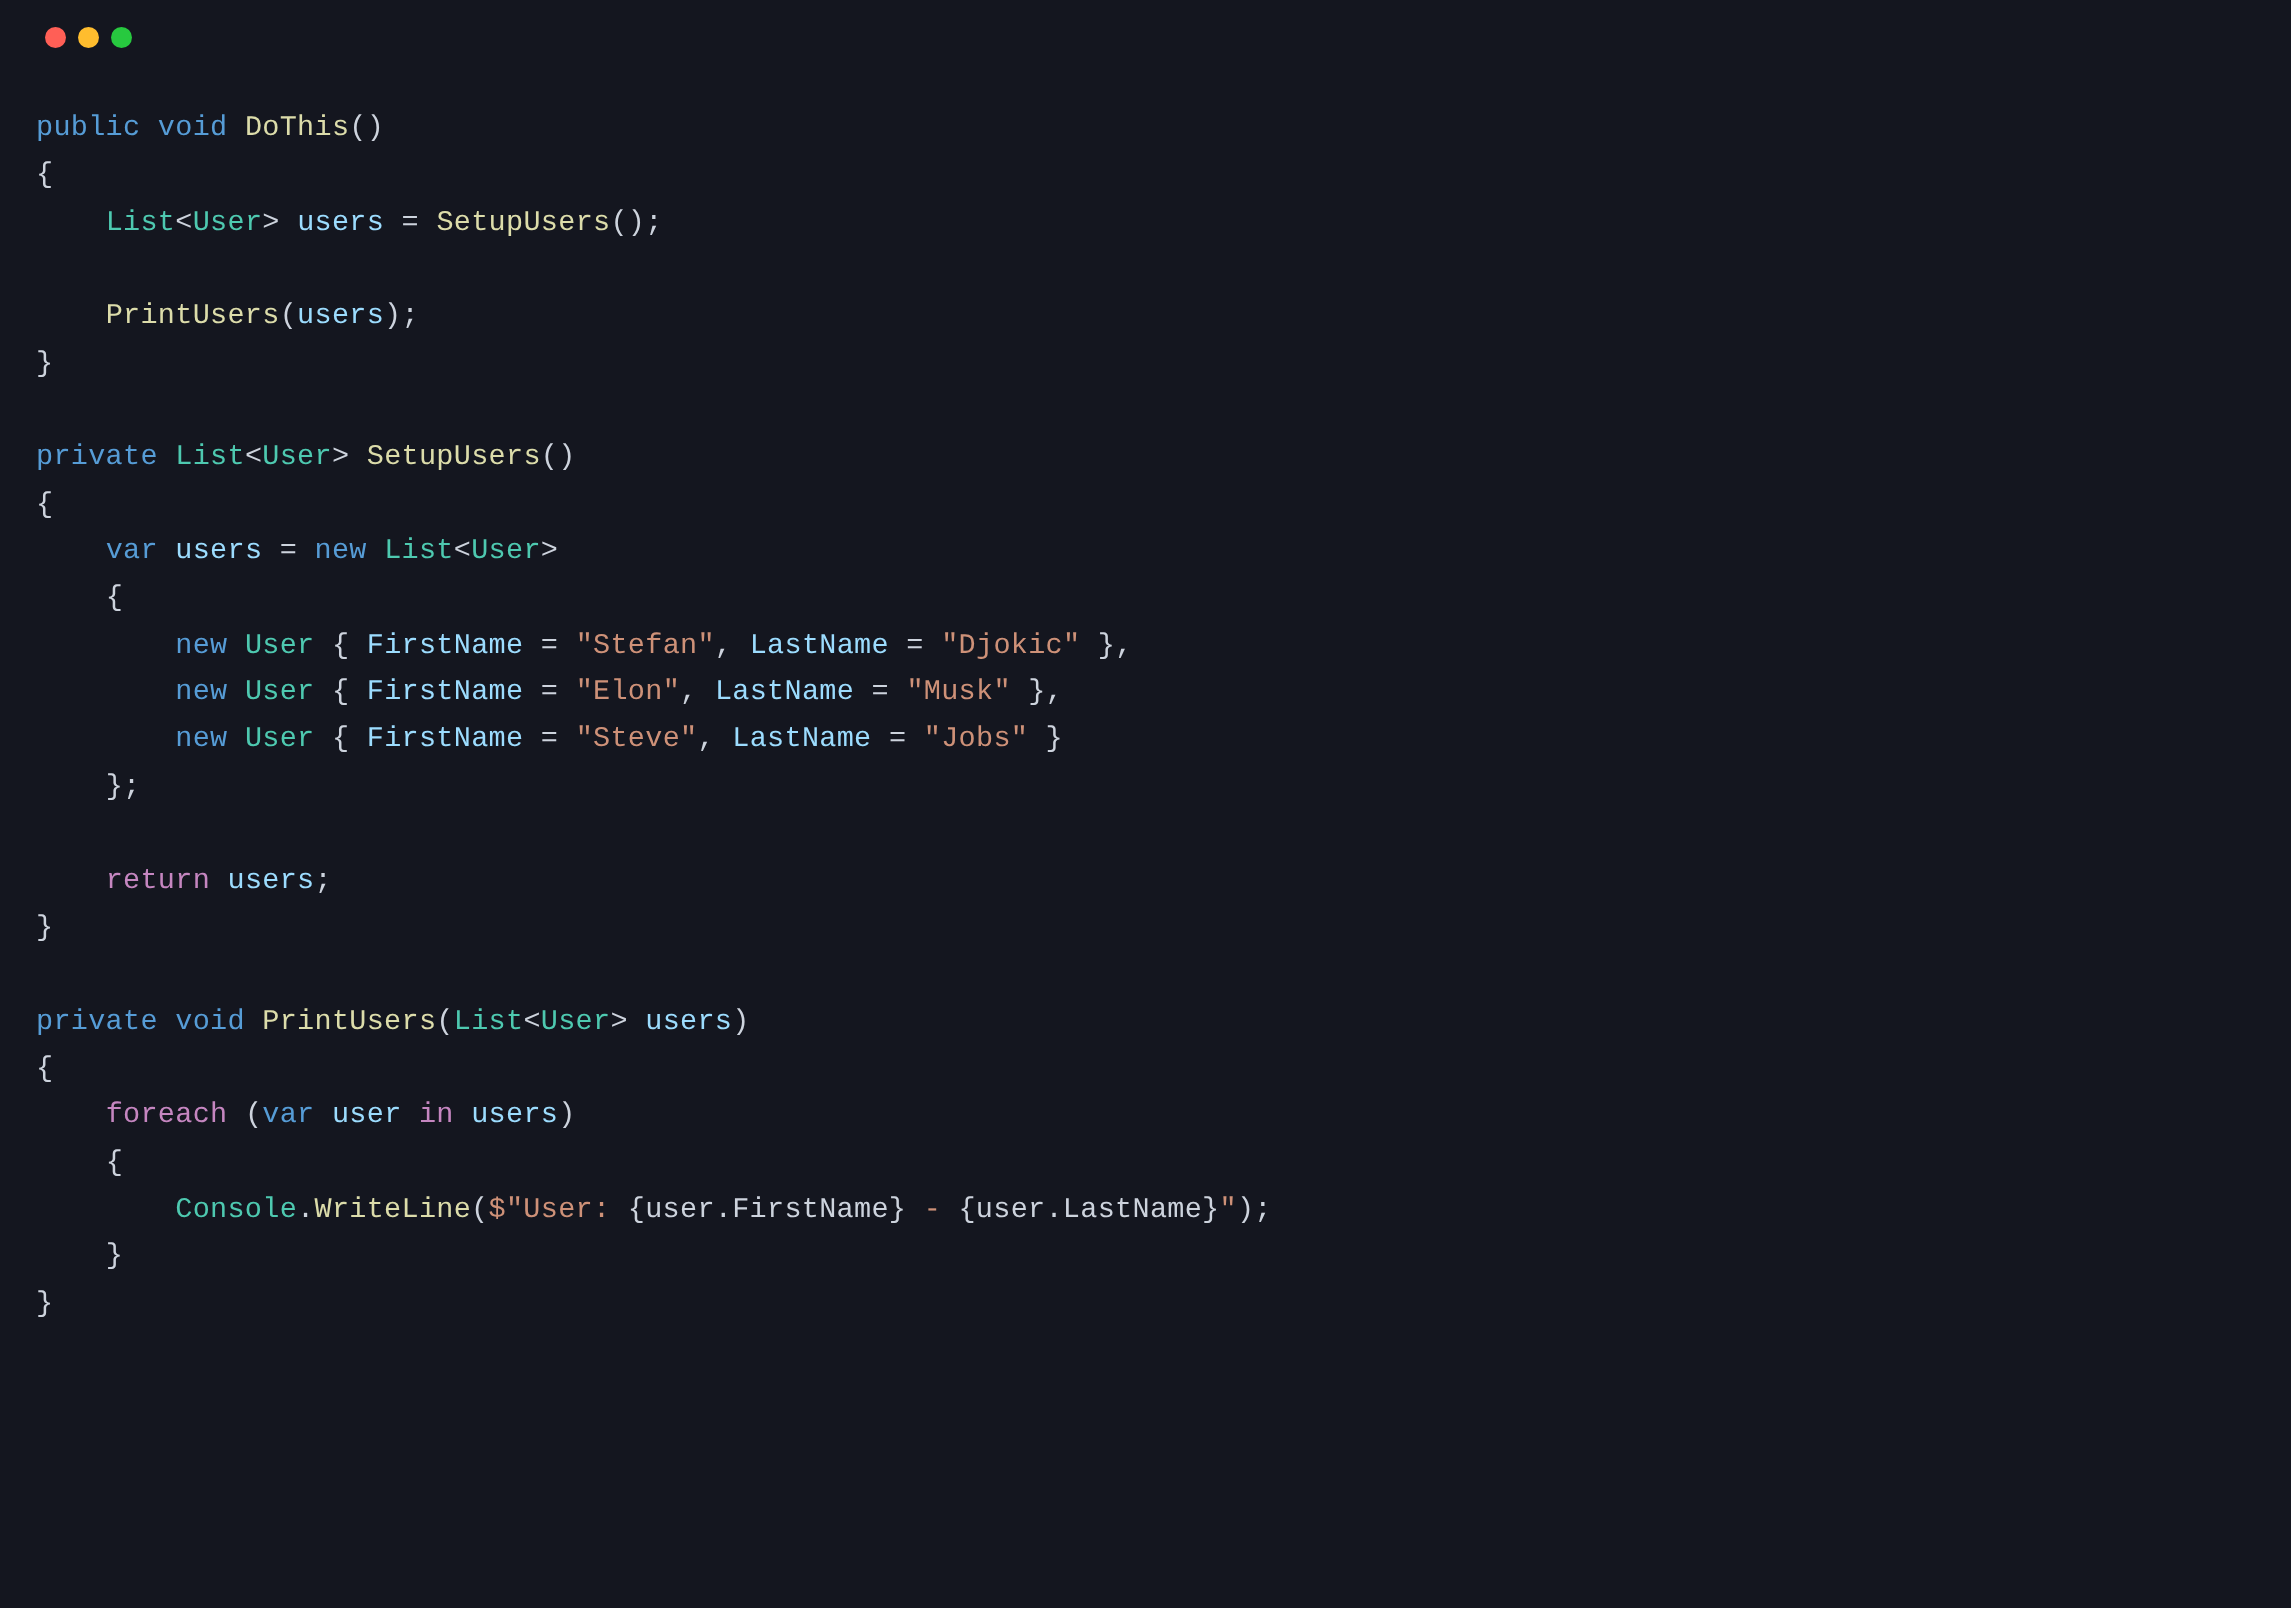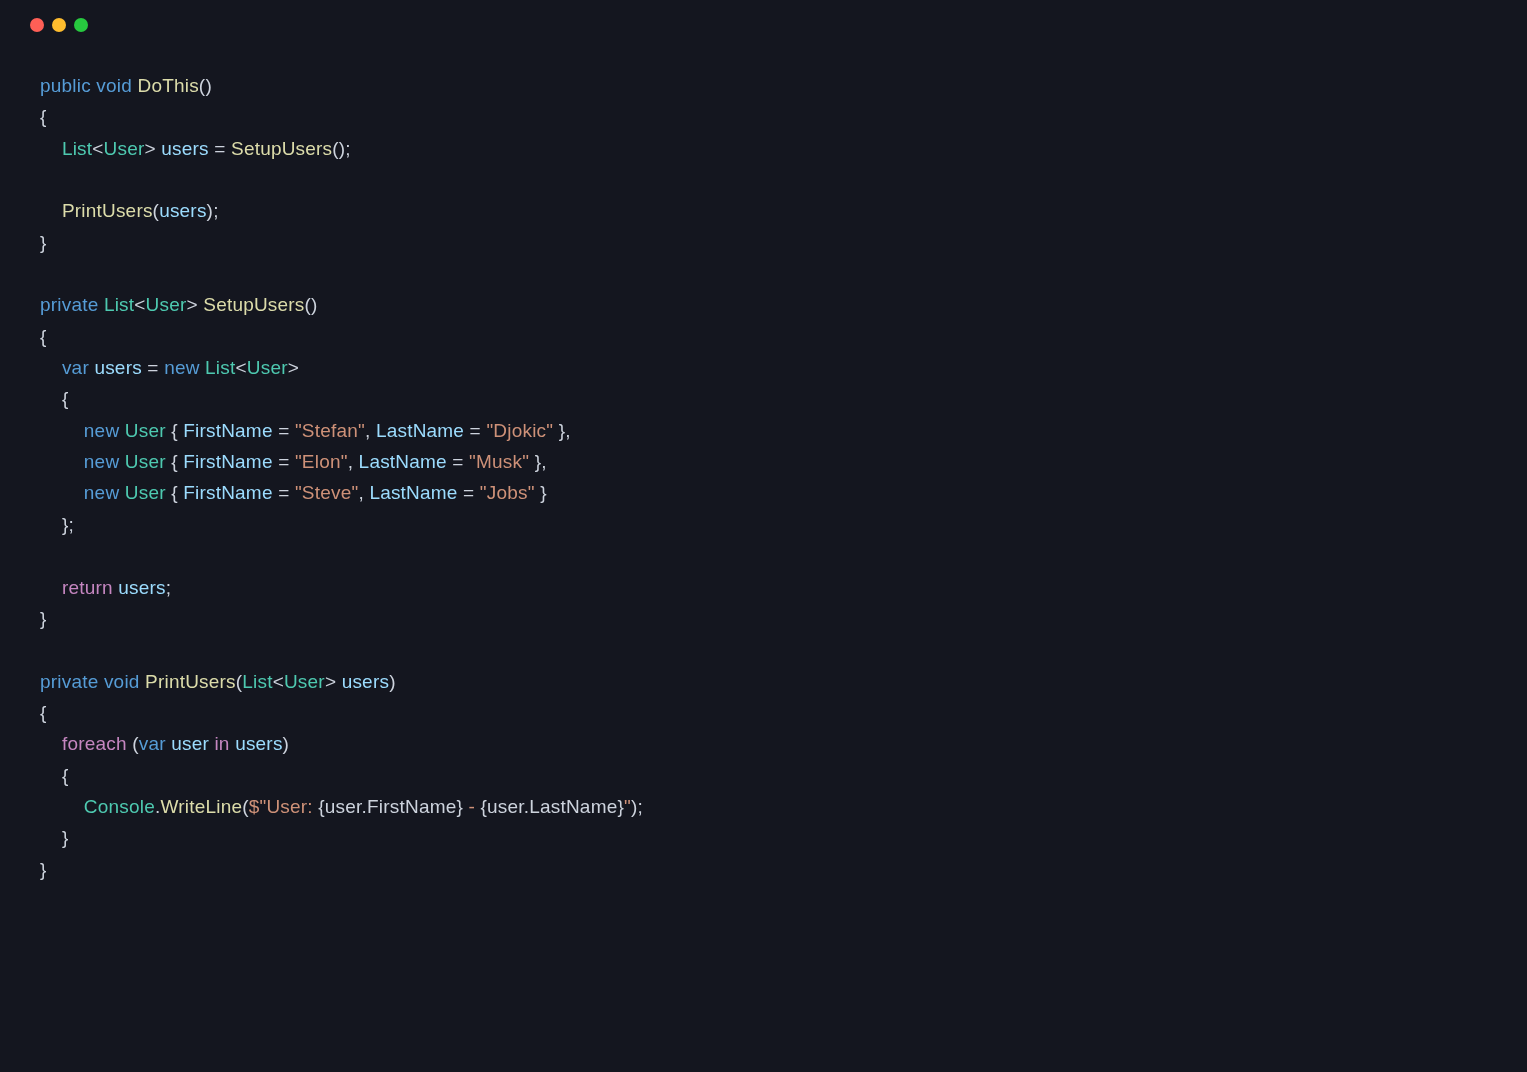--- a/index.html
+++ b/index.html
@@ -21,23 +21,23 @@
     }
     .circle {
       width: 14px;
       height: 14px;
       border-radius: 50%;
     }
     .red { background: #ff5f56; }
     .yellow { background: #ffbd2e; }
     .green { background: #27c93f; }
     .code {
-      padding: 30px 40px;
+      padding: 30px 24px;
       white-space: pre;
-      font-family: Liberation Sans, sans-serif;
+      font-family: Liberation Mono, monospace;
       letter-spacing: 0.2px;
     }
     .kw-blue { color: #569cd6; }
     .kw-type { color: #4ec9b0; }
     .kw-method { color: #dcdcaa; }
     .kw-var { color: #9cdcfe; }
     .kw-prop { color: #9cdcfe; }
     .kw-string { color: #ce9178; }
     .kw-punc { color: #cdd3dd; }
     .kw-return { color: #c586c0; }

